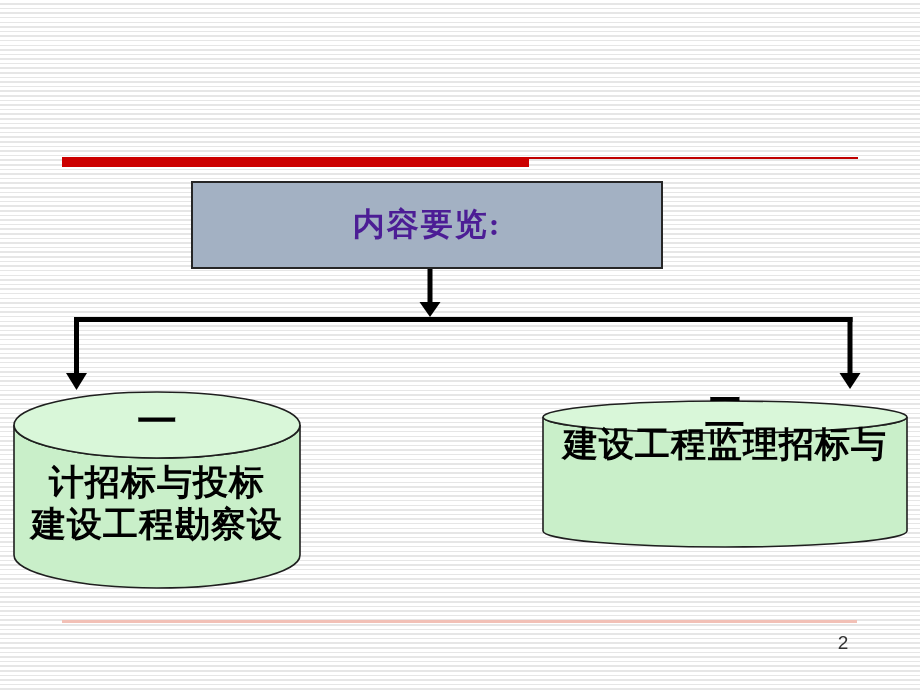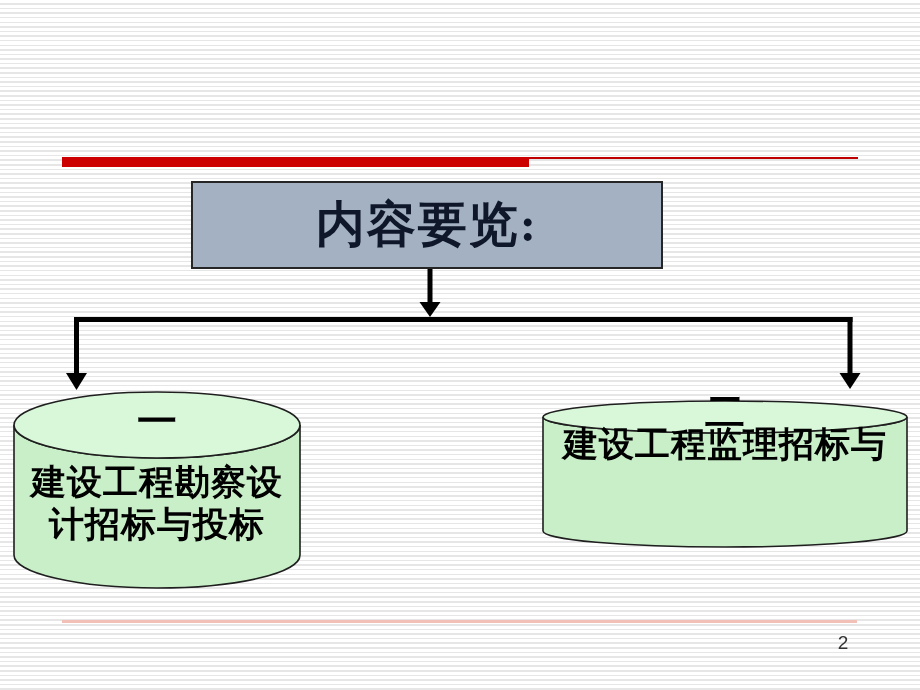--- a/index.html
+++ b/index.html
@@ -24,21 +24,21 @@
     position:absolute;left:529px;top:157px;width:329px;height:2px;
     background:#c00000;
   }
   
   .title-box{
     position:absolute;left:191px;top:181px;width:472px;height:88px;
     background:#a3b1c3;border:2px solid #262626;box-sizing:border-box;
     display:flex;align-items:center;justify-content:center;
   }
   .title-box .title-text{
-    font-size:49px;font-weight:bold;color:#0f172a;letter-spacing:2px;
+    font-size:32px;font-weight:bold;color:#4c1d95;letter-spacing:2px;
     white-space:nowrap;
   }
   
   .connectors{
     position:absolute;left:0;top:0;width:920px;height:690px;
     pointer-events:none;
   }
   
   .cyl-svg{position:absolute;}
   .cyl-left{left:10px;top:389px;width:294px;height:204px;}
@@ -94,22 +94,22 @@
     <ellipse cx="147" cy="36" rx="143" ry="33" fill="#d9f7d9" stroke="#1f1f1f" stroke-width="1.6"></ellipse>
   </svg>
 
   <svg class="cyl-svg cyl-right" viewBox="0 0 372 152" xmlns="http://www.w3.org/2000/svg">
     <path d="M4 19 L4 133 A182 16 0 0 0 368 133 L368 19 A182 16 0 0 1 4 19 Z" fill="#c9efc9" stroke="#1f1f1f" stroke-width="1.6"></path>
     <ellipse cx="186" cy="19" rx="182" ry="16" fill="#d9f7d9" stroke="#1f1f1f" stroke-width="1.6"></ellipse>
   </svg>
 
   <div class="cyl-label cyl-label-left">一</div>
   <div class="cyl-lines cyl-lines-left">
+    <div>计招标与投标</div>
     <div>建设工程勘察设</div>
-    <div>计招标与投标</div>
   </div>
 
   <div class="cyl-label cyl-label-right">二</div>
   <div class="cyl-lines cyl-lines-right">
     <div>建设工程监理招标与</div>
   </div>
 
   <div class="bottom-rule"></div>
   <div class="page-number">2</div>
 

